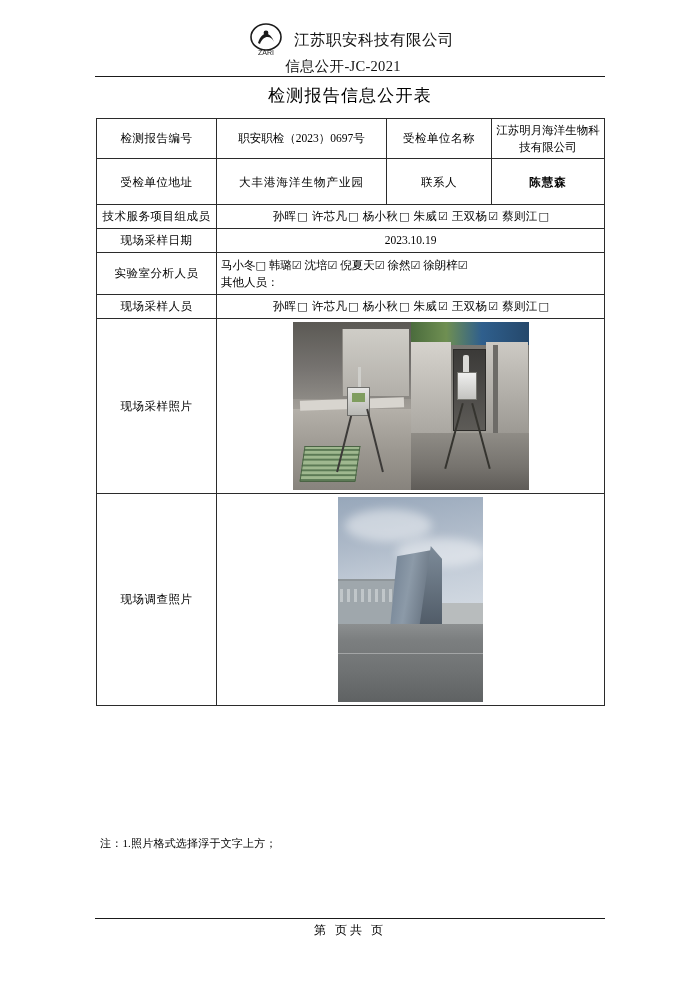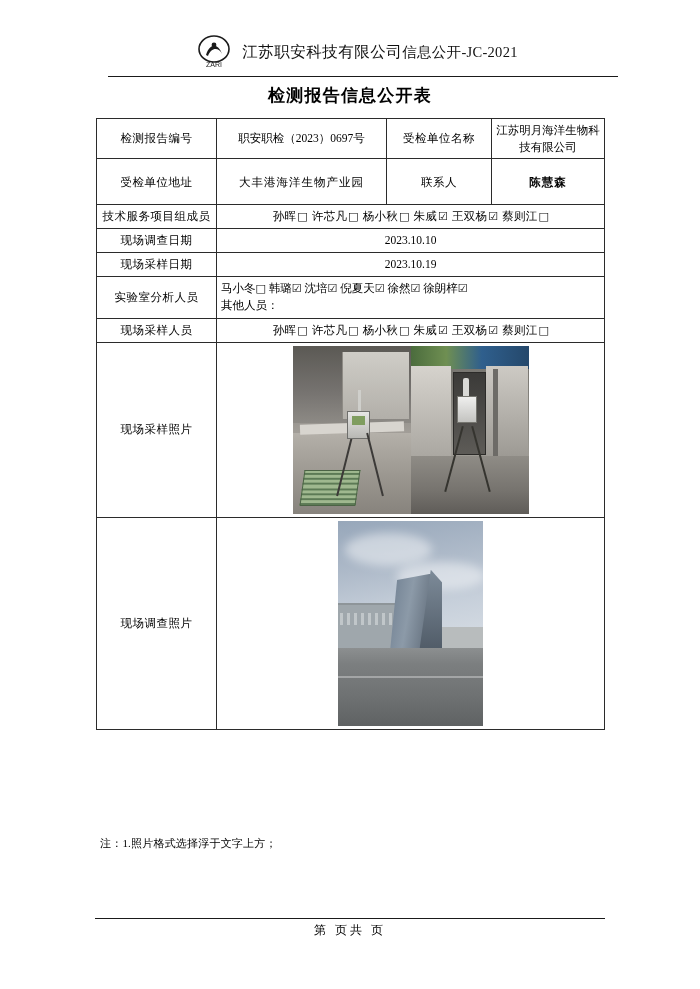--- a/index.html
+++ b/index.html
@@ -17,28 +17,29 @@
   .page {
     position: relative;
     width: 700px;
     height: 989px;
     box-sizing: border-box;
     padding: 0;
   }
   
   .header {
     position: absolute;
-    left: 108px;
+    left: 95px;
     top: 28px;
     width: 510px;
     height: 48px;
     display: flex;
     align-items: center;
-    justify-content: center;
+    justify-content: flex-end;
     border-bottom: 1.4px solid #1a1a1a;
+    flex-direction: column;
   }
   .brand {
     display: flex;
     align-items: center;
     gap: 8px;
   }
   .logo {
     width: 40px;
     height: 34px;
     position: relative;
@@ -60,21 +61,21 @@
     padding-right: 14px;
   }
   
   .doc-title {
     position: absolute;
     left: 0;
     top: 84px;
     width: 700px;
     text-align: center;
     font-size: 17px;
-    font-weight: bold;
+    font-weight: normal;
     letter-spacing: 1.2px;
     font-family: "Liberation Sans", "DejaVu Sans", sans-serif;
   }
   
   table.main {
     position: absolute;
     left: 96px;
     top: 118px;
     width: 508px;
     border-collapse: collapse;
@@ -346,24 +347,20 @@
       </tr>
       <tr style="height:46px">
         <td class="lbl">受检单位地址</td>
         <td class="addr">大丰港海洋生物产业园</td>
         <td class="lbl">联系人</td>
         <td class="name-big">陈慧森</td>
       </tr>
       <tr>
         <td class="lbl">技术服务项目组成员</td>
         <td class="people" colspan="3"><span class="nm">孙晖</span><span class="box">□</span>&nbsp;<span class="nm">许芯凡</span><span class="box">□</span>&nbsp;<span class="nm">杨小秋</span><span class="box">□</span>&nbsp;<span class="nm">朱威</span><span class="box">☑</span>&nbsp;<span class="nm">王双杨</span><span class="box">☑</span>&nbsp;<span class="nm">蔡则江</span><span class="box">□</span></td>
-      </tr>
-      <tr>
-        <td class="lbl">现场调查日期</td>
-        <td class="c" colspan="3">2023.10.10</td>
       </tr>
       <tr>
         <td class="lbl">现场采样日期</td>
         <td class="c" colspan="3">2023.10.19</td>
       </tr>
       <tr style="height:42px">
         <td class="lbl">实验室分析人员</td>
         <td class="lab-cell" colspan="3">
           <div><span class="nm">马小冬</span><span class="box">□</span>&nbsp;<span class="nm">韩璐</span><span class="box">☑</span>&nbsp;<span class="nm">沈培</span><span class="box">☑</span>&nbsp;<span class="nm">倪夏天</span><span class="box">☑</span>&nbsp;<span class="nm">徐然</span><span class="box">☑</span>&nbsp;<span class="nm">徐朗梓</span><span class="box">☑</span></div>
           <div>其他人员：</div>

